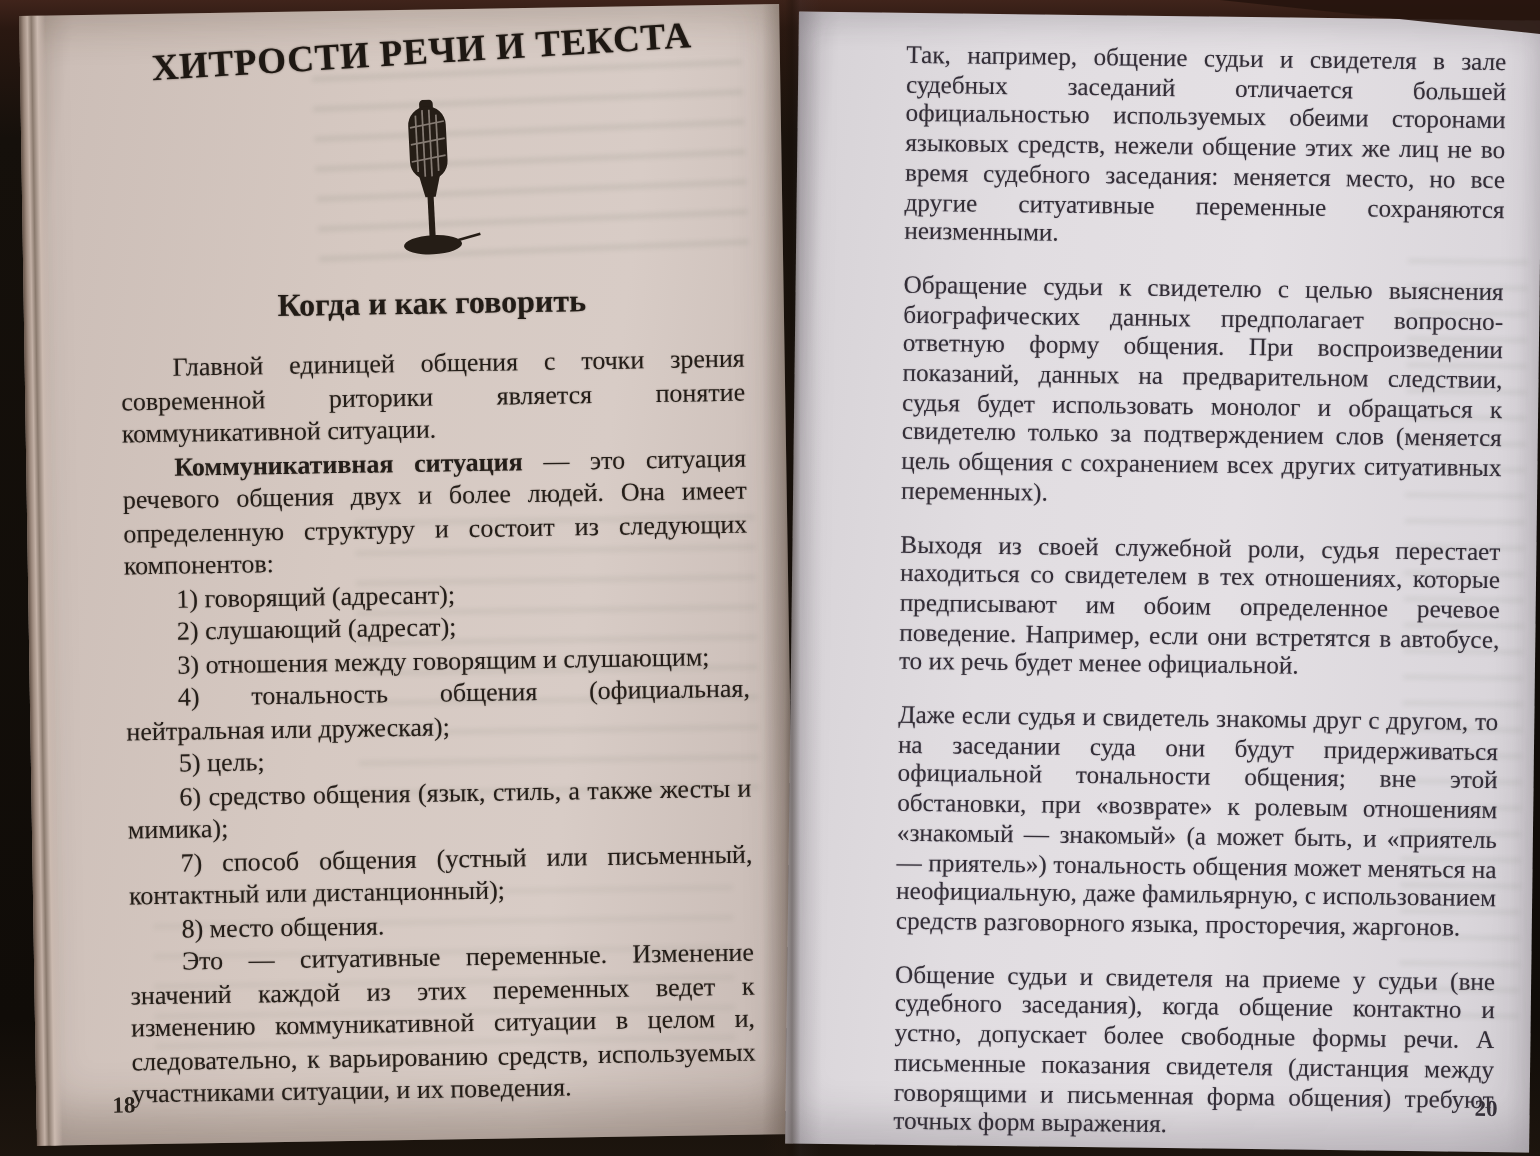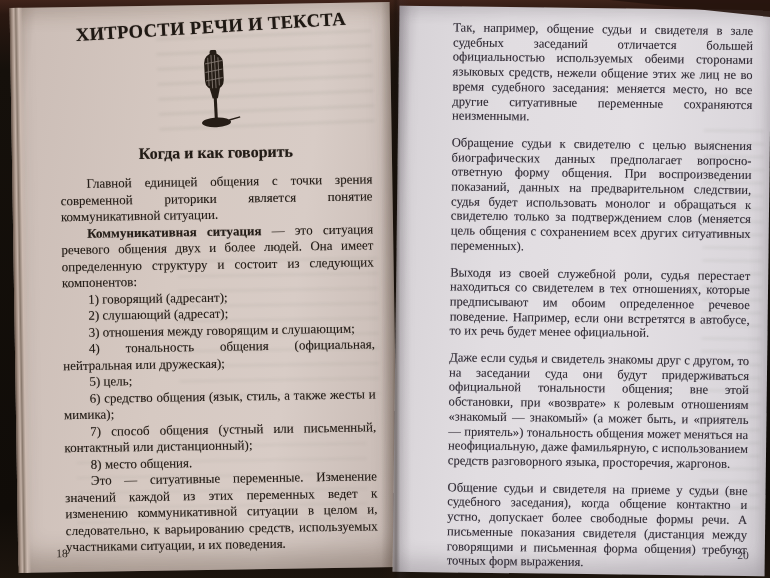--- a/index.html
+++ b/index.html
@@ -23,21 +23,21 @@
     text-align:center;white-space:nowrap;color:#1e1813;
     transform:rotate(-2.6deg);text-shadow:0 0 1px rgba(35,24,14,.55);}
   .mic-wrap{width:56px;margin:12px auto 0;transform:rotate(-2deg);}
   .mic-wrap svg{display:block;}
   .section-heading{margin:12px 0 0;font-size:16px;font-weight:bold;text-align:center;
     color:#221c17;text-shadow:0 0 .8px rgba(35,24,14,.5);}
   .body-text{margin-top:12px;font-size:13px;line-height:16.5px;text-align:justify;
     text-shadow:0 0 .7px rgba(45,32,20,.45);}
   .body-text p{margin:0;text-indent:26px;}
 
-  .pagenum{position:absolute;font-weight:normal;font-size:11.5px;color:#2a231d;}
+  .pagenum{position:absolute;font-weight:bold;font-size:11.5px;color:#2a231d;}
   .pn-left{left:38px;bottom:13px;}
   .pn-right{right:16px;bottom:15px;color:#35303a;}
 
   
   .page-right{left:396px;top:8px;width:372px;height:566px;
     transform:rotate(0.7deg);transform-origin:50% 50%;
     background:linear-gradient(94deg,#c3bec3 0%,#d8d4d8 5%,#e1dde1 28%,#e4e0e4 58%,#dad6db 90%,#cfcbd0 100%);
     box-shadow:inset 0 -12px 20px rgba(48,42,52,.2), inset 0 8px 12px rgba(48,42,52,.12);}
   .right-content{position:absolute;inset:0;padding:14px 18px 0 54px;color:#332e37;
     font-size:12.6px;line-height:14.7px;text-align:justify;

